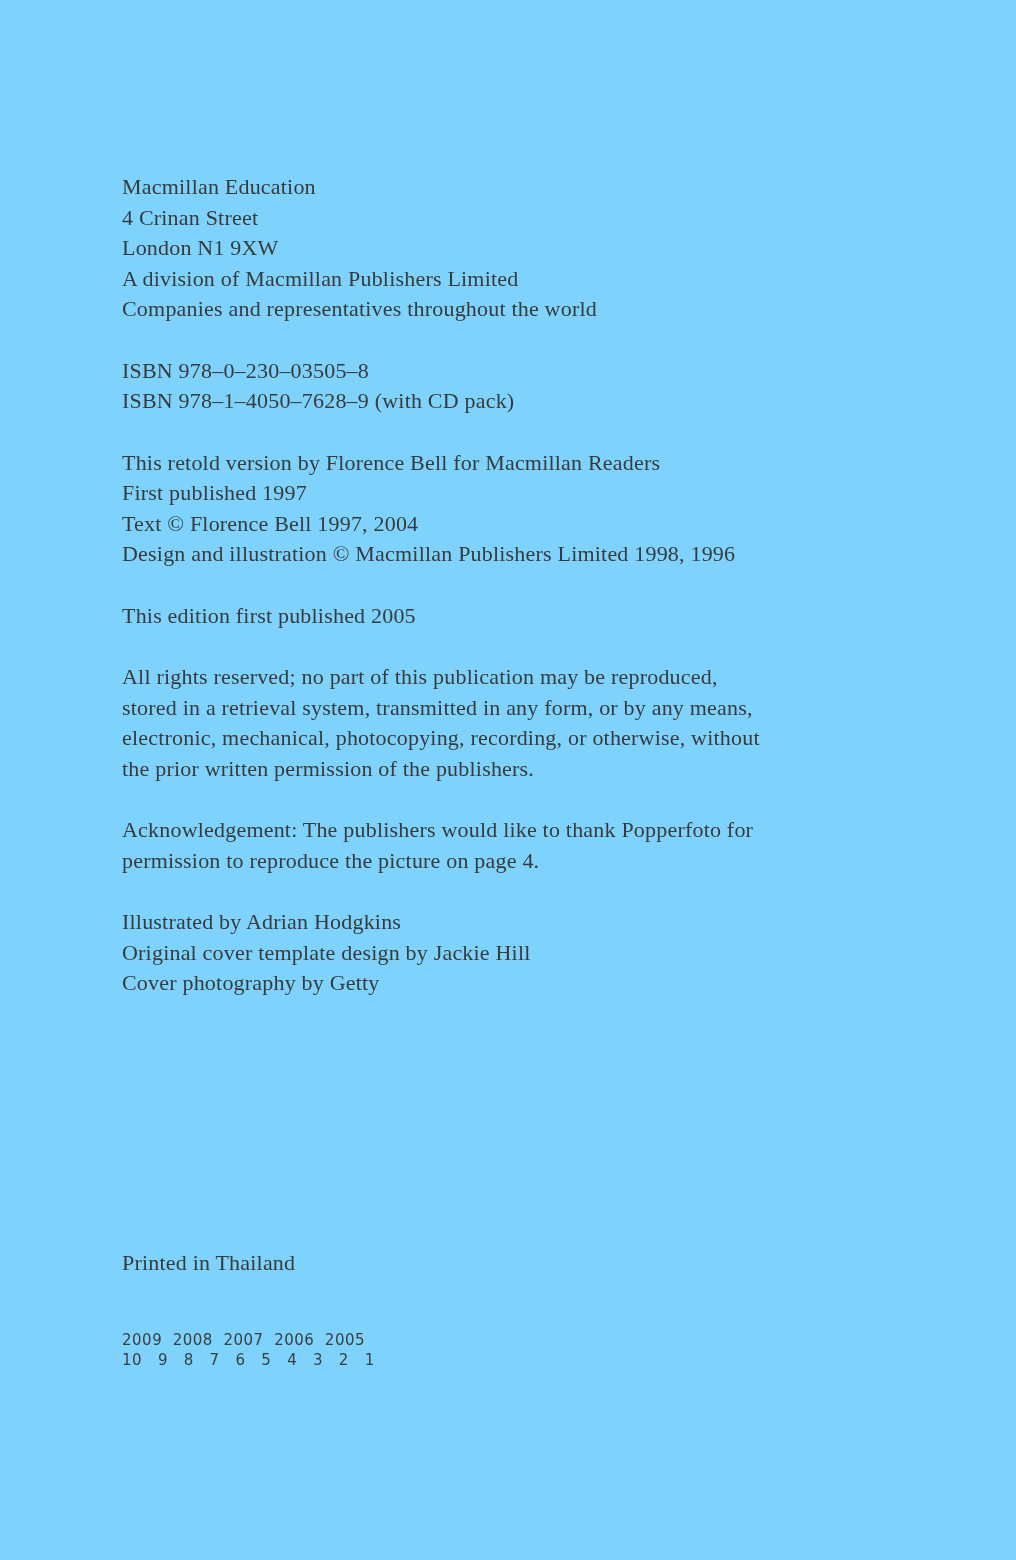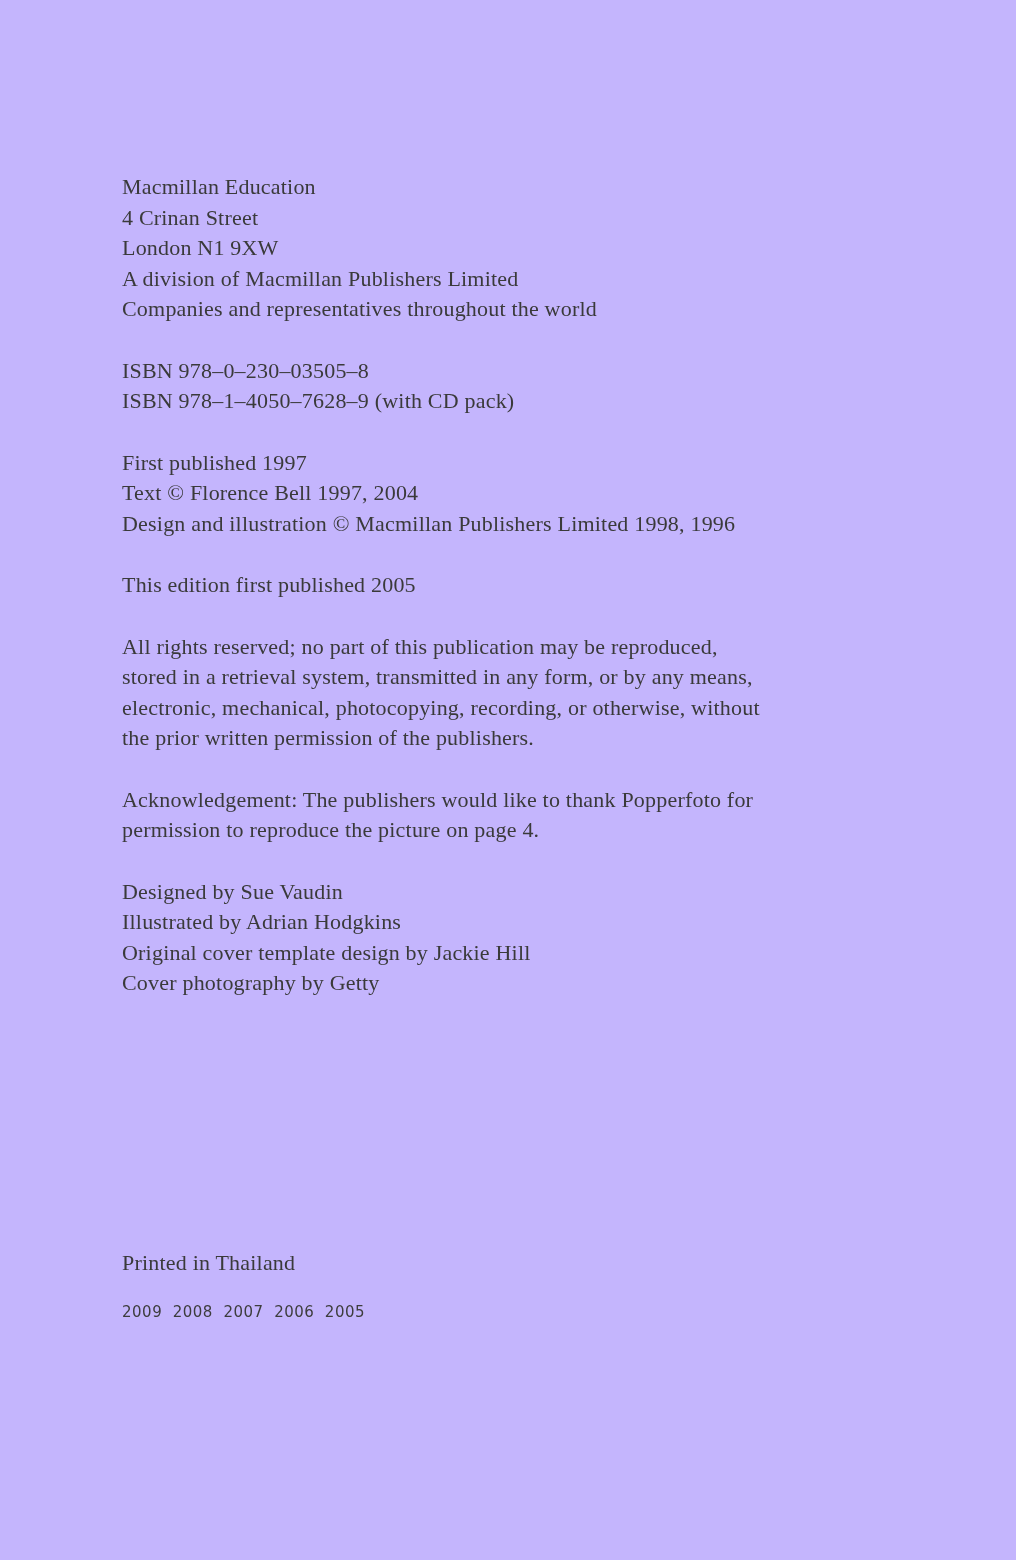--- a/index.html
+++ b/index.html
@@ -4,21 +4,21 @@
 <style>
   html, body {
     margin: 0;
     padding: 0;
     background: #ffffff;
   }
   .page {
     position: relative;
     width: 1016px;
     height: 1560px;
-    background: #c4b5fd;
+    background: #7dd3fc;
     overflow: hidden;
     font-family: "Liberation Serif", "DejaVu Serif", serif;
     color: #3a3a3a;
   }
   .content {
     position: absolute;
     left: 122px;
     top: 172px;
     right: 60px;
   }
@@ -29,21 +29,21 @@
     font-size: 22px;
     line-height: 30.5px;
     letter-spacing: 0.2px;
     white-space: nowrap;
   }
   .printed-block {
     margin-top: 249px;
     margin-bottom: 9px;
   }
   .impression-block {
-    margin-top: 24px;
+    margin-top: 52px;
     font-family: "DejaVu Sans", "Liberation Sans", sans-serif;
     color: #3d3d3d;
   }
   .impression-line {
     font-size: 15px;
     line-height: 20px;
     white-space: pre;
     letter-spacing: 0.5px;
   }
 </style>
@@ -60,20 +60,21 @@
       <div class="line">A division of Macmillan Publishers Limited</div>
       <div class="line">Companies and representatives throughout the world</div>
     </div>
 
     <div class="block">
       <div class="line">ISBN 978–0–230–03505–8</div>
       <div class="line">ISBN 978–1–4050–7628–9 (with CD pack)</div>
     </div>
 
     <div class="block">
+      <div class="line">This retold version by Florence Bell for Macmillan Readers</div>
       <div class="line">First published 1997</div>
       <div class="line">Text © Florence Bell 1997, 2004</div>
       <div class="line">Design and illustration © Macmillan Publishers Limited 1998, 1996</div>
     </div>
 
     <div class="block">
       <div class="line">This edition first published 2005</div>
     </div>
 
     <div class="block">
@@ -82,28 +83,28 @@
       <div class="line">electronic, mechanical, photocopying, recording, or otherwise, without</div>
       <div class="line">the prior written permission of the publishers.</div>
     </div>
 
     <div class="block">
       <div class="line">Acknowledgement: The publishers would like to thank Popperfoto for</div>
       <div class="line">permission to reproduce the picture on page 4.</div>
     </div>
 
     <div class="block">
-      <div class="line">Designed by Sue Vaudin</div>
       <div class="line">Illustrated by Adrian Hodgkins</div>
       <div class="line">Original cover template design by Jackie Hill</div>
       <div class="line">Cover photography by Getty</div>
     </div>
 
     <div class="block printed-block">
       <div class="line">Printed in Thailand</div>
     </div>
 
     <div class="block impression-block">
       <div class="impression-line">2009  2008  2007  2006  2005</div>
+      <div class="impression-line">10   9   8   7   6   5   4   3   2   1</div>
     </div>
 
   </div>
 </div>
 
 </body></html>

